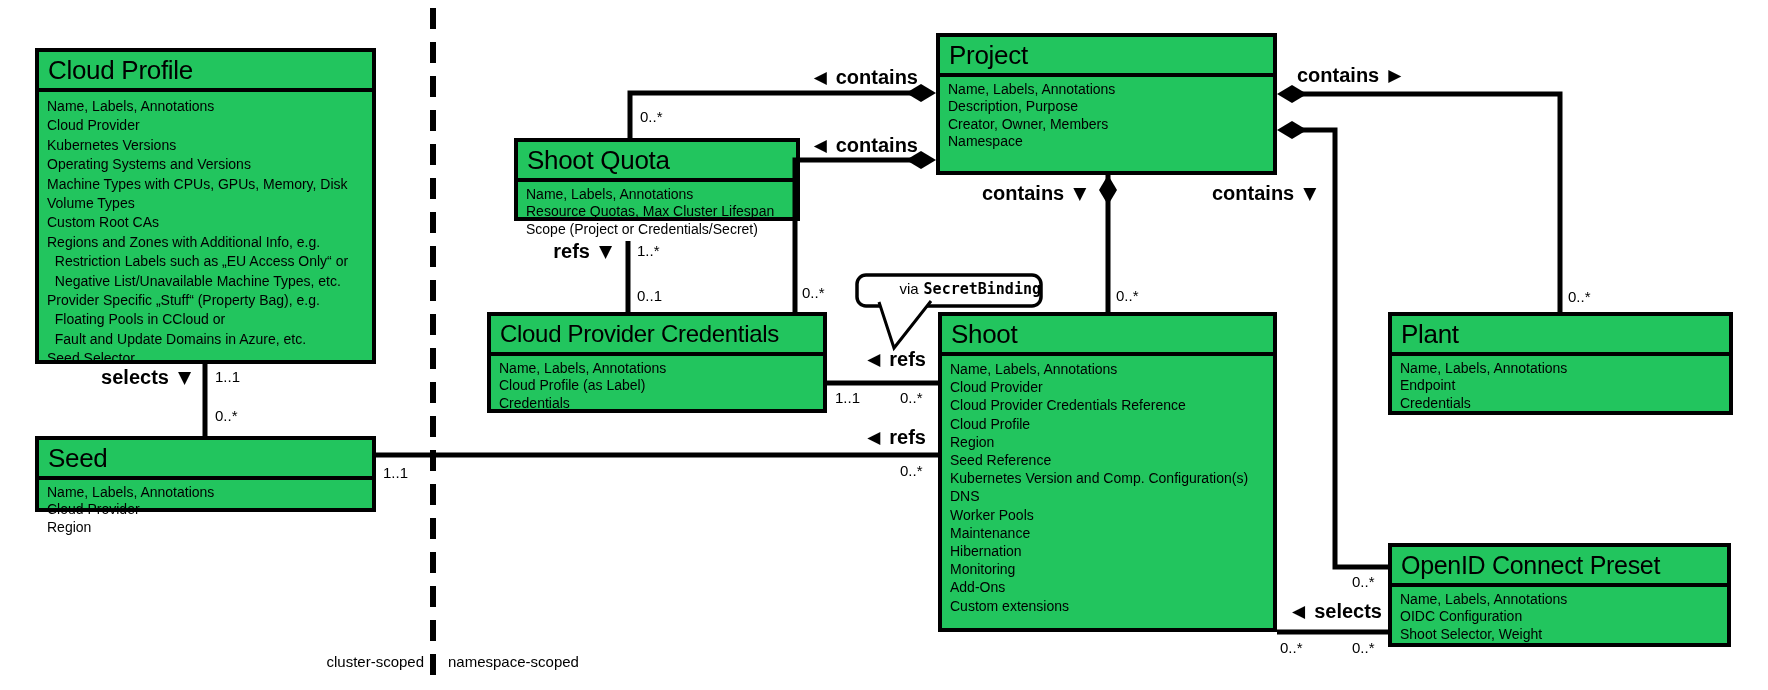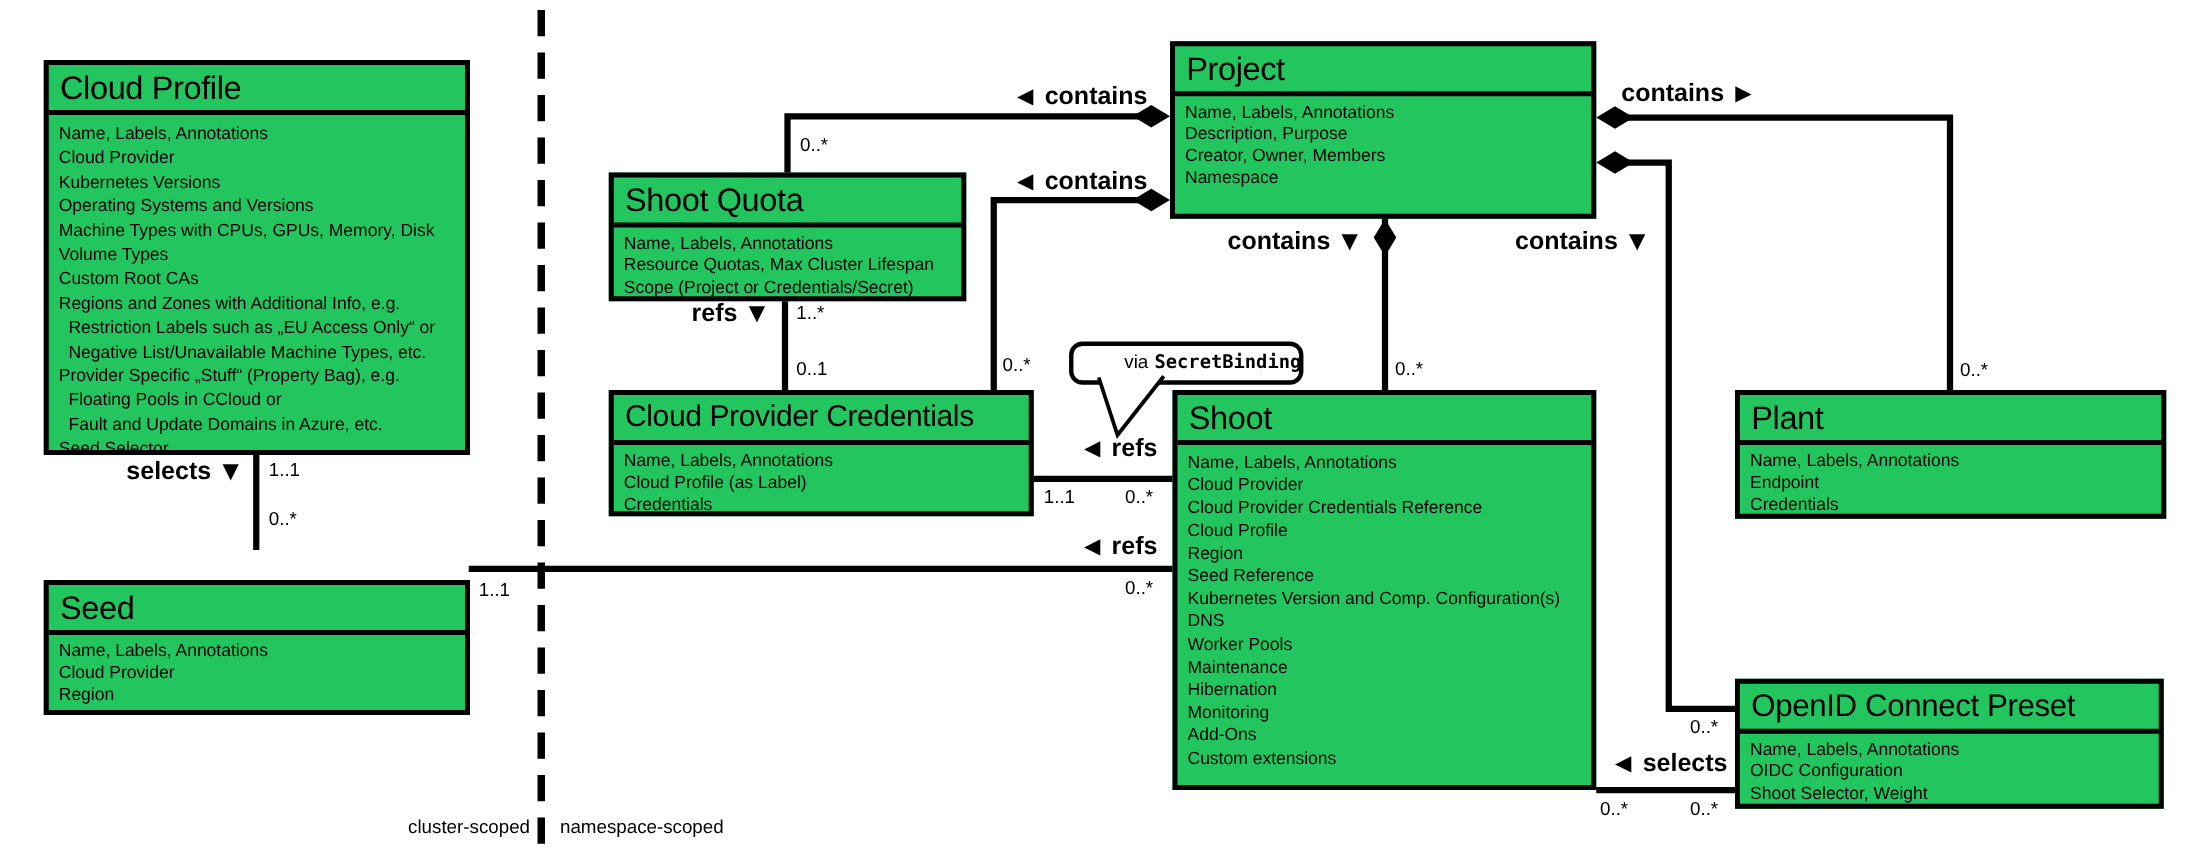--- a/index.html
+++ b/index.html
@@ -42,30 +42,30 @@
       <div class="attr">Regions and Zones with Additional Info, e.g.</div>
       <div class="attr">  Restriction Labels such as „EU Access Only“ or</div>
       <div class="attr">  Negative List/Unavailable Machine Types, etc.</div>
       <div class="attr">Provider Specific „Stuff“ (Property Bag), e.g.</div>
       <div class="attr">  Floating Pools in CCloud or</div>
       <div class="attr">  Fault and Update Domains in Azure, etc.</div>
       <div class="attr">Seed Selector</div>
     </div>
 </div>
 
-<div class="entity" id="entity-seed" style="left:35px;top:464px;width:341px;height:108px">
+<div class="entity" id="entity-seed" style="left:35px;top:436px;width:341px;height:76px">
   <div class="entity-title">Seed</div>
   <div class="entity-attrs">
       <div class="attr">Name, Labels, Annotations</div>
       <div class="attr">Cloud Provider</div>
       <div class="attr">Region</div>
     </div>
 </div>
 
-<div class="entity" id="entity-shoot-quota" style="left:487px;top:138px;width:286px;height:103px">
+<div class="entity" id="entity-shoot-quota" style="left:514px;top:138px;width:286px;height:83px">
   <div class="entity-title">Shoot Quota</div>
   <div class="entity-attrs">
       <div class="attr">Name, Labels, Annotations</div>
       <div class="attr">Resource Quotas, Max Cluster Lifespan</div>
       <div class="attr">Scope (Project or Credentials/Secret)</div>
     </div>
 </div>
 
 <div class="entity" id="entity-cloud-provider-credentials" style="left:487px;top:312px;width:340px;height:101px">
   <div class="entity-title">Cloud Provider Credentials</div>

